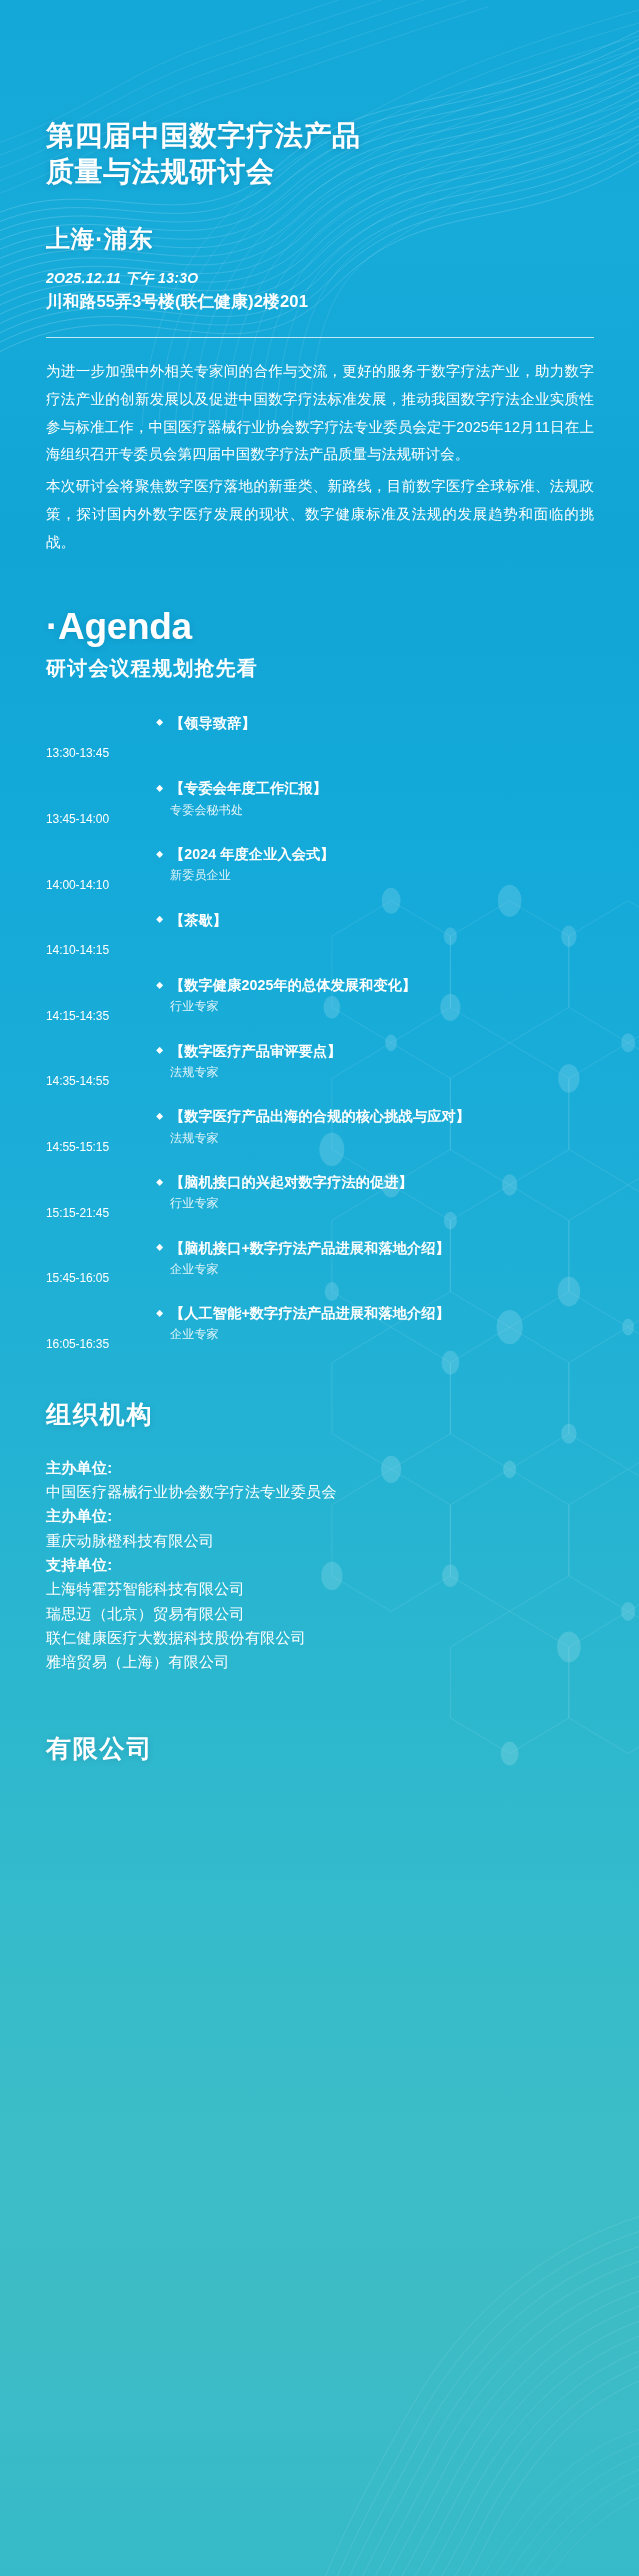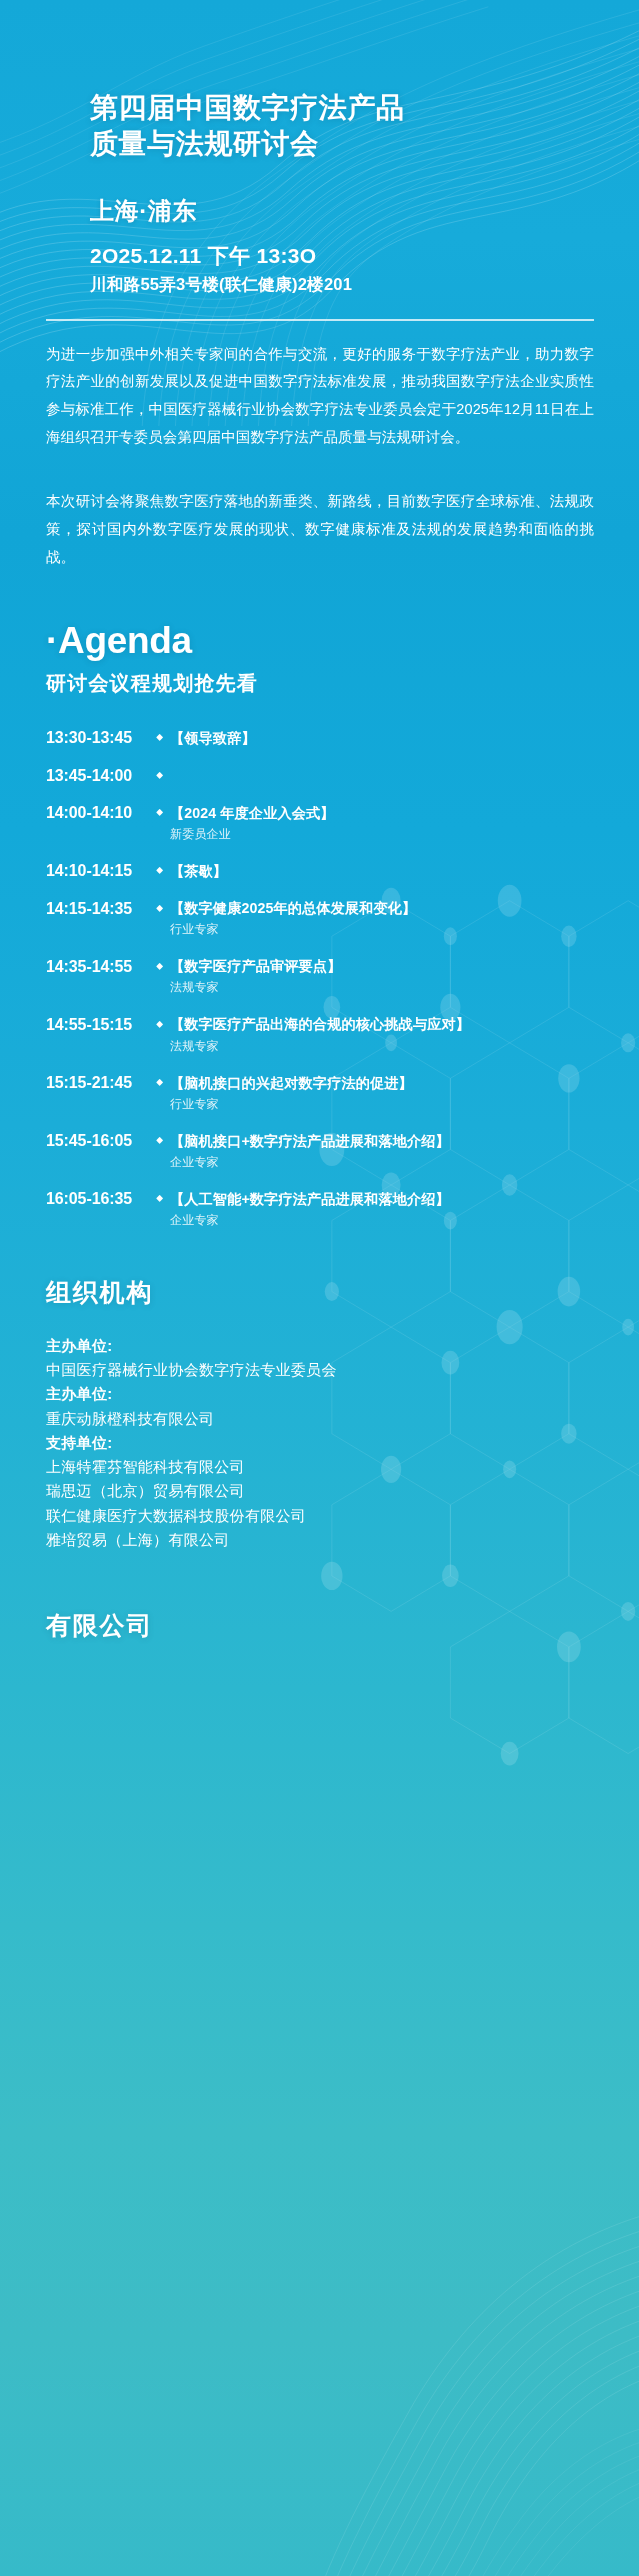--- a/index.html
+++ b/index.html
@@ -36,68 +36,68 @@
   }
   .hex-bg {
     position:absolute; top:877px; left:0; width:640px; height:995px;
     pointer-events:none; opacity:.5;
   }
 
   
   .content { position:relative; z-index:5; padding:0 46px; }
 
   
-  .hero { padding-top:90px;margin-left:44px; }
+  .hero { padding-top:118px; }
   .hero h1 {
     color:#ffffff; font-size:28px; font-weight:bold; line-height:1.30;
     letter-spacing:0.6px; text-shadow:0 1.2px 6px rgba(0,60,90,.22);
   }
   .hero .city {
     margin-top:32px; color:#ffffff; font-size:24px; font-weight:bold;
     letter-spacing:0.6px; text-shadow:0 1.2px 4.7px rgba(0,60,90,.2);
   }
   .hero .when {
-    margin-top:13px; color:#ffffff; font-size:21px; font-weight:bold;
-    letter-spacing:0.3px; line-height:1.52;
+    margin-top:13px; color:#ffffff; font-size:14px; font-weight:bold;
+    letter-spacing:0.3px; line-height:1.52;font-style:italic;
   }
   .hero .where {
     color:#ffffff; font-size:16.6px; font-weight:bold; letter-spacing:0.2px;
     line-height:1.52;
   }
 
   .divider {
     margin:22.5px 0 20px 0; height:1.2px; width:100%;
     background:rgba(255,255,255,.75);
   }
 
   .intro p {
     color:#ffffff; font-size:14.5px; line-height:1.92;
     text-align:justify; letter-spacing:0.1px; font-weight:400;
   }
-  .intro p + p { margin-top:36px; }
+  .intro p + p { margin-top:4px; }
 
   
   .agenda { margin-top:51px; }
   .agenda-en {
     color:#ffffff; font-size:37px; font-weight:bold; letter-spacing:-0.3px;
     line-height:1.05; text-shadow:0 1.2px 6px rgba(0,60,90,.18);
   }
   .agenda-cn {
     margin-top:8.3px; color:#ffffff; font-size:20px; font-weight:bold;
     letter-spacing:1.2px;
   }
 
   .agenda-list { margin-top:32px; }
   .agenda-row {
     display:flex; align-items:flex-start;
     margin-bottom:19px;
   }
   .agenda-time {
-    flex:0 0 104px; color:#ffffff; font-size:16px; font-weight:bold;
-    letter-spacing:-0.1px; padding-top:0.6px; white-space:nowrap;
+    flex:0 0 104px; color:#ffffff; font-size:12px; font-weight:normal;
+    letter-spacing:-0.1px; padding-top:0.6px; white-space:nowrap;margin-top:32px;
   }
   .agenda-dot {
     flex:0 0 20px; display:flex; justify-content:center; padding-top:6.5px;
   }
   .agenda-dot i {
     display:block; width:5.3px; height:5.3px; background:#ffffff;
     transform:rotate(45deg); border-radius:0.6px;
   }
   .agenda-body { flex:1 1 auto; }
   .agenda-title {
@@ -301,20 +301,24 @@
           <div class="agenda-body">
             <div class="agenda-title">【领导致辞】</div>
           </div>
         </div>
 
         <div class="agenda-row">
           <div class="agenda-time">13:45-14:00</div>
           <div class="agenda-dot">
               <i></i>
             </div>
+          <div class="agenda-body">
+            <div class="agenda-title">【专委会年度工作汇报】</div>
+            <div class="agenda-speaker">专委会秘书处</div>
+          </div>
         </div>
 
         <div class="agenda-row">
           <div class="agenda-time">14:00-14:10</div>
           <div class="agenda-dot">
               <i></i>
             </div>
           <div class="agenda-body">
             <div class="agenda-title">【2024 年度企业入会式】</div>
             <div class="agenda-speaker">新委员企业</div>

